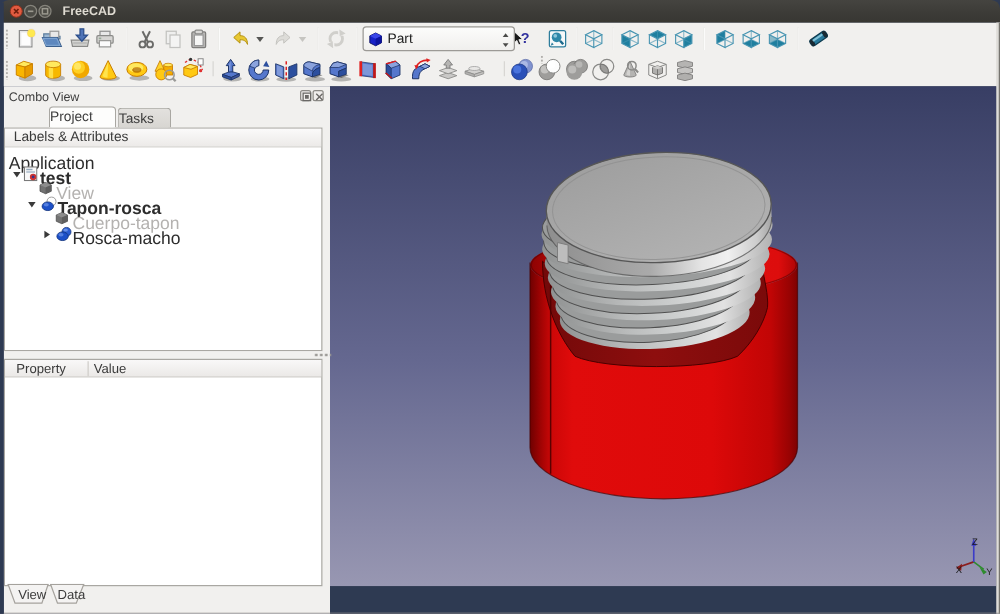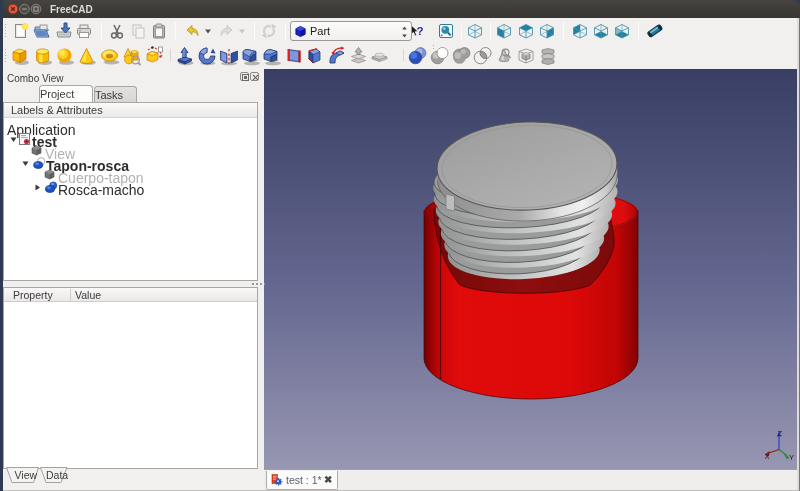--- a/index.html
+++ b/index.html
@@ -587,34 +587,15 @@
   <line x1="515" y1="380.5" x2="523" y2="386.5" stroke="#2e8b2e"></line>
   <line x1="515" y1="380.5" x2="515" y2="367" stroke="#3c3cc8"></line>
   <path d="M515 361.5 L513 367.5 L517 367.5 z" fill="#3c3cc8" stroke="none"></path>
   <path d="M525.5 388.5 L519.5 384.5 L522.8 390.6 z" fill="#2e8b2e" stroke="none"></path>
   <path d="M500.8 385.4 L505.6 382 L504.9 387.6 z" fill="#8c1d1d" stroke="none"></path>
 </g>
 <text x="513.5" y="367" font-size="7.5" fill="#1a1a1a" font-family="Liberation Sans">Z</text>
 <text x="500.5" y="389.5" font-size="7.5" fill="#1a1a1a" font-family="Liberation Sans">X</text>
 <text x="525" y="391" font-size="7.5" fill="#1a1a1a" font-family="Liberation Sans">Y</text>
 </svg></div>
-  <div id="mditabs">
-    <div id="mditab">
-        <svg width="12" height="12" viewBox="0 0 12 12">
-          <rect x="1" y="0.5" width="5.5" height="9" fill="#dd4426"></rect>
-          <rect x="1" y="0.5" width="5.5" height="9" fill="none" stroke="#b03318" stroke-width="0.6"></rect>
-          <path d="M2 2.2 L5.5 2.2 M2 3.8 L5 3.8 M2 5.4 L5.5 5.4" stroke="#f2b8a6" stroke-width="0.8"></path>
-          <g stroke="#2458c8" stroke-width="1.2">
-            <line x1="7.6" y1="4" x2="7.6" y2="11.5"></line>
-            <line x1="3.9" y1="7.8" x2="11.4" y2="7.8"></line>
-            <line x1="5" y1="5.2" x2="10.2" y2="10.4"></line>
-            <line x1="10.2" y1="5.2" x2="5" y2="10.4"></line>
-          </g>
-          <circle cx="7.6" cy="7.8" r="2.6" fill="#2458c8"></circle>
-          <circle cx="7" cy="7.2" r="1" fill="#dbe6fa"></circle>
-        </svg>
-        <span class="lbl">test : 1*</span>
-        <span class="x">✖</span>
-      </div>
-  </div>
   <div id="strip"></div>
   <div id="rborder"></div>
   <div id="bborder"></div>
 </div>
 </body></html>

